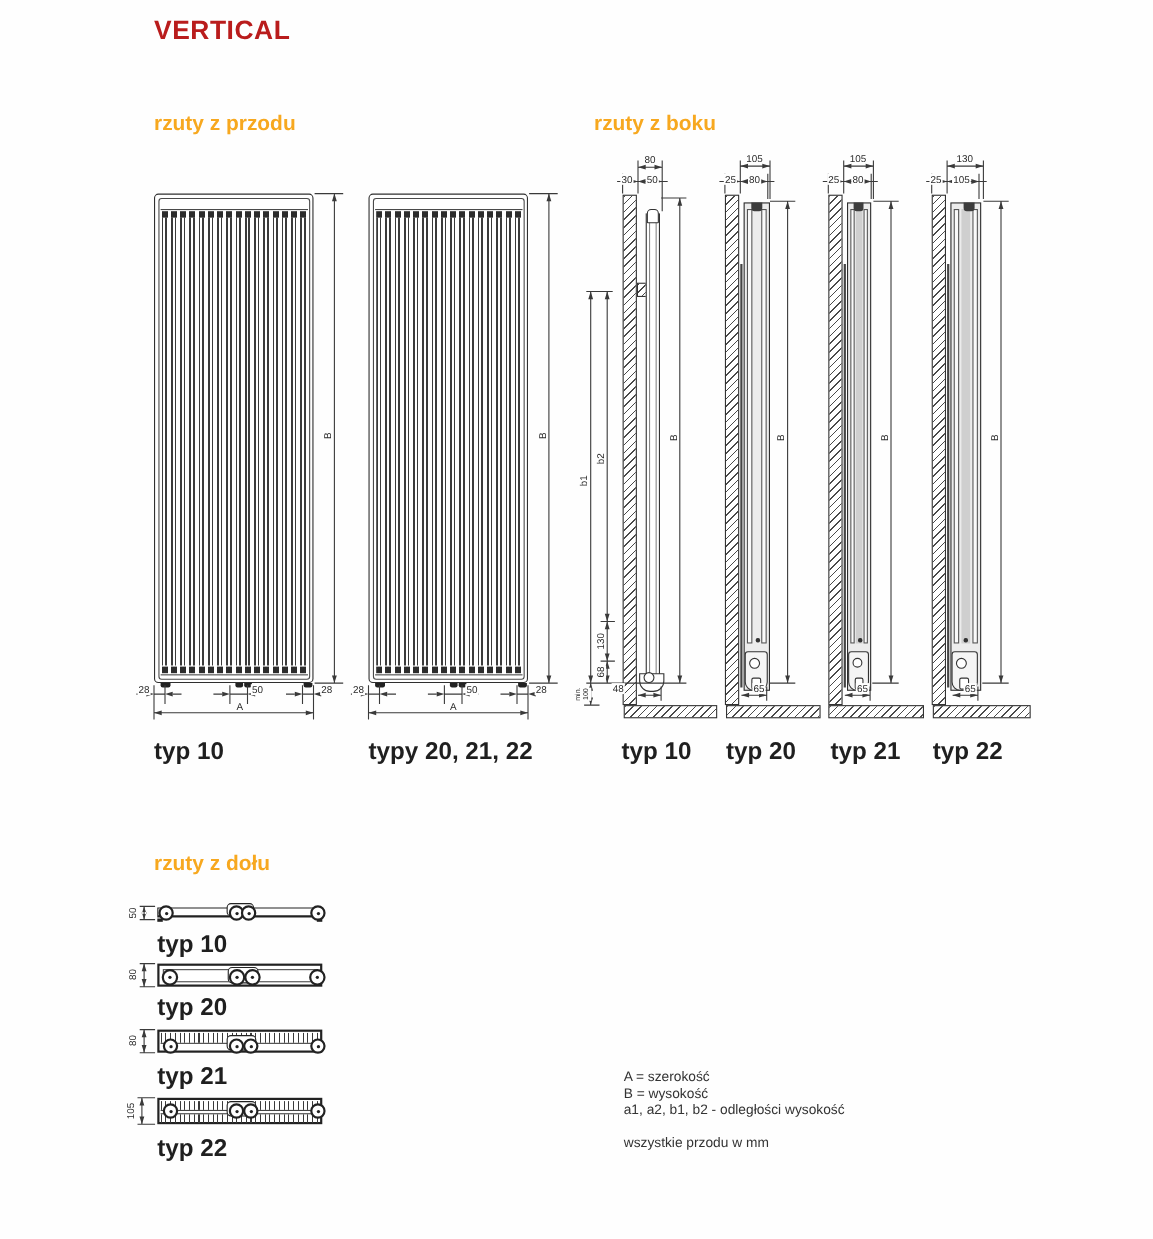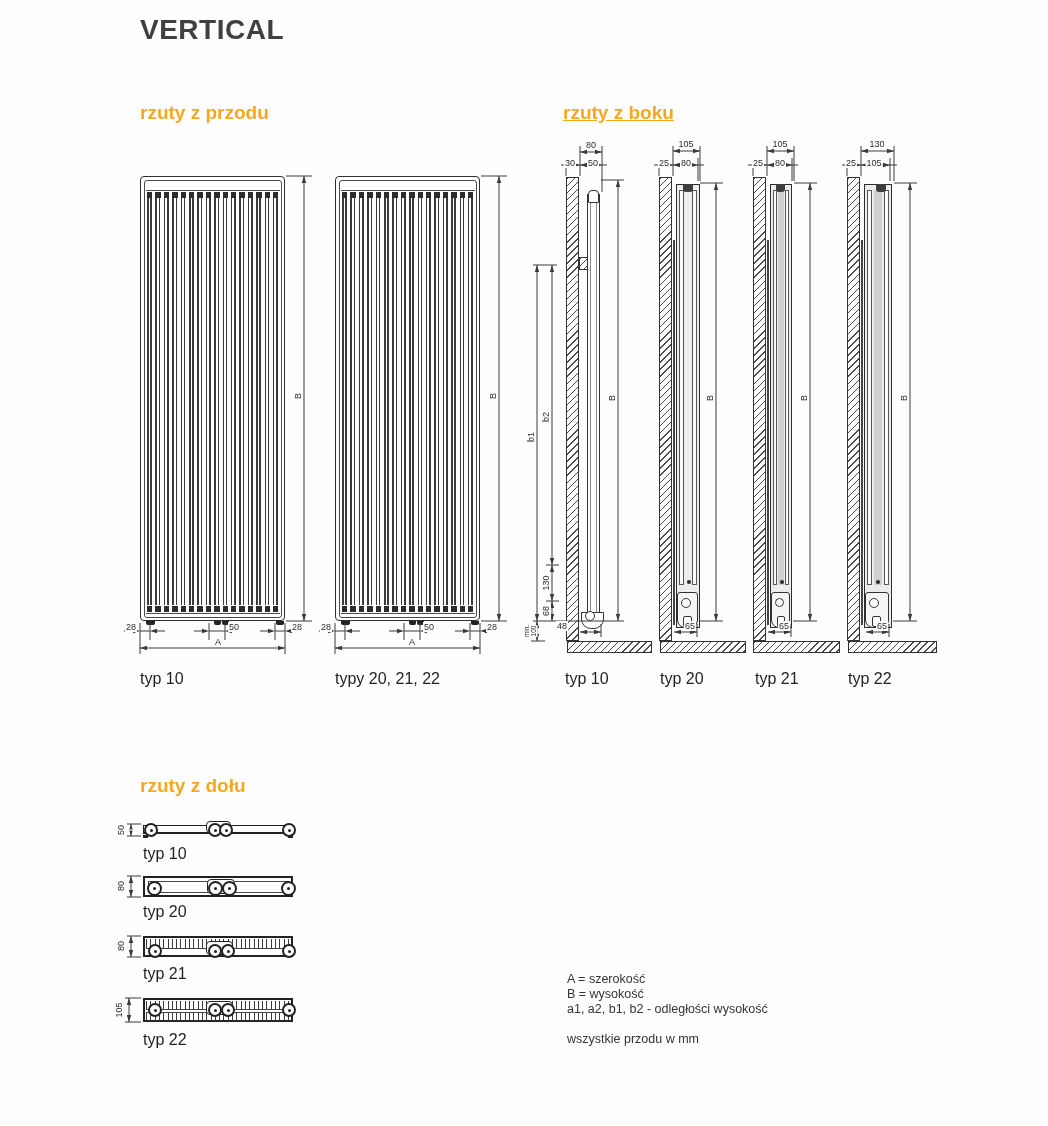--- a/index.html
+++ b/index.html
@@ -1,20 +1,20 @@
 <!DOCTYPE html>
 <html><head>
 <meta charset="utf-8">
 <style>
   html,body{margin:0;padding:0;background:#fff;}
   #page{position:relative;width:1048px;height:1126px;background:#fefefe;overflow:hidden;
         font-family:"Liberation Sans",sans-serif;}
-  .title{position:absolute;font-size:28px;font-weight:800;letter-spacing:.5px;color:#404040;}
+  .title{position:absolute;font-size:24px;font-weight:800;letter-spacing:.5px;color:#b91c1c;}
   .heading{position:absolute;font-size:19px;font-weight:bold;color:#F7A81F;}
-  .typlabel{position:absolute;font-size:16px;font-weight:normal;color:#1f1f1f;white-space:nowrap;}
+  .typlabel{position:absolute;font-size:22px;font-weight:bold;color:#1f1f1f;white-space:nowrap;}
   .dim{position:absolute;font-size:9px;color:#2b2b2b;white-space:nowrap;
        transform:translate(-50%,-50%);z-index:6;}
   .dim.bg{background:#fefefe;padding:0 1px;}
   .dim.rot{transform:translate(-50%,-50%) rotate(-90deg);}
   .legend-line{position:absolute;font-size:12.5px;color:#333;}
   .hatch{background-color:#fff;
          background-image:repeating-linear-gradient(135deg,#4a4a4a 0 1px,transparent 1px 5px);
          border:1.5px solid #333;box-sizing:border-box;}
   .shape{position:absolute;box-sizing:border-box;}
   
@@ -58,21 +58,21 @@
             font-size:6.5px;line-height:1.15;text-align:center;color:#2b2b2b;background:#fefefe;z-index:6;}
   .minblock span{display:block;}
 </style>
 </head>
 <body>
 
 <div id="page">
 
   <div class="title" style="left:140px;top:14px;">VERTICAL</div>
   <div class="heading" style="left:140px;top:102px;">rzuty z przodu</div>
-  <div class="heading" style="left:563px;top:102px;text-decoration:underline;">rzuty z boku</div>
+  <div class="heading" style="left:540px;top:102px;">rzuty z boku</div>
   <div class="heading" style="left:140px;top:775px;">rzuty z dołu</div>
 
   <div class="fv" style="left:140px;top:176px;">
     <div class="fv-inner">
       <div class="fv-band"></div>
       <div class="fv-caps"></div>
       <div class="fv-fins"></div>
       <div class="fv-capsb"></div>
       <div class="fv-bline"></div>
     </div>

